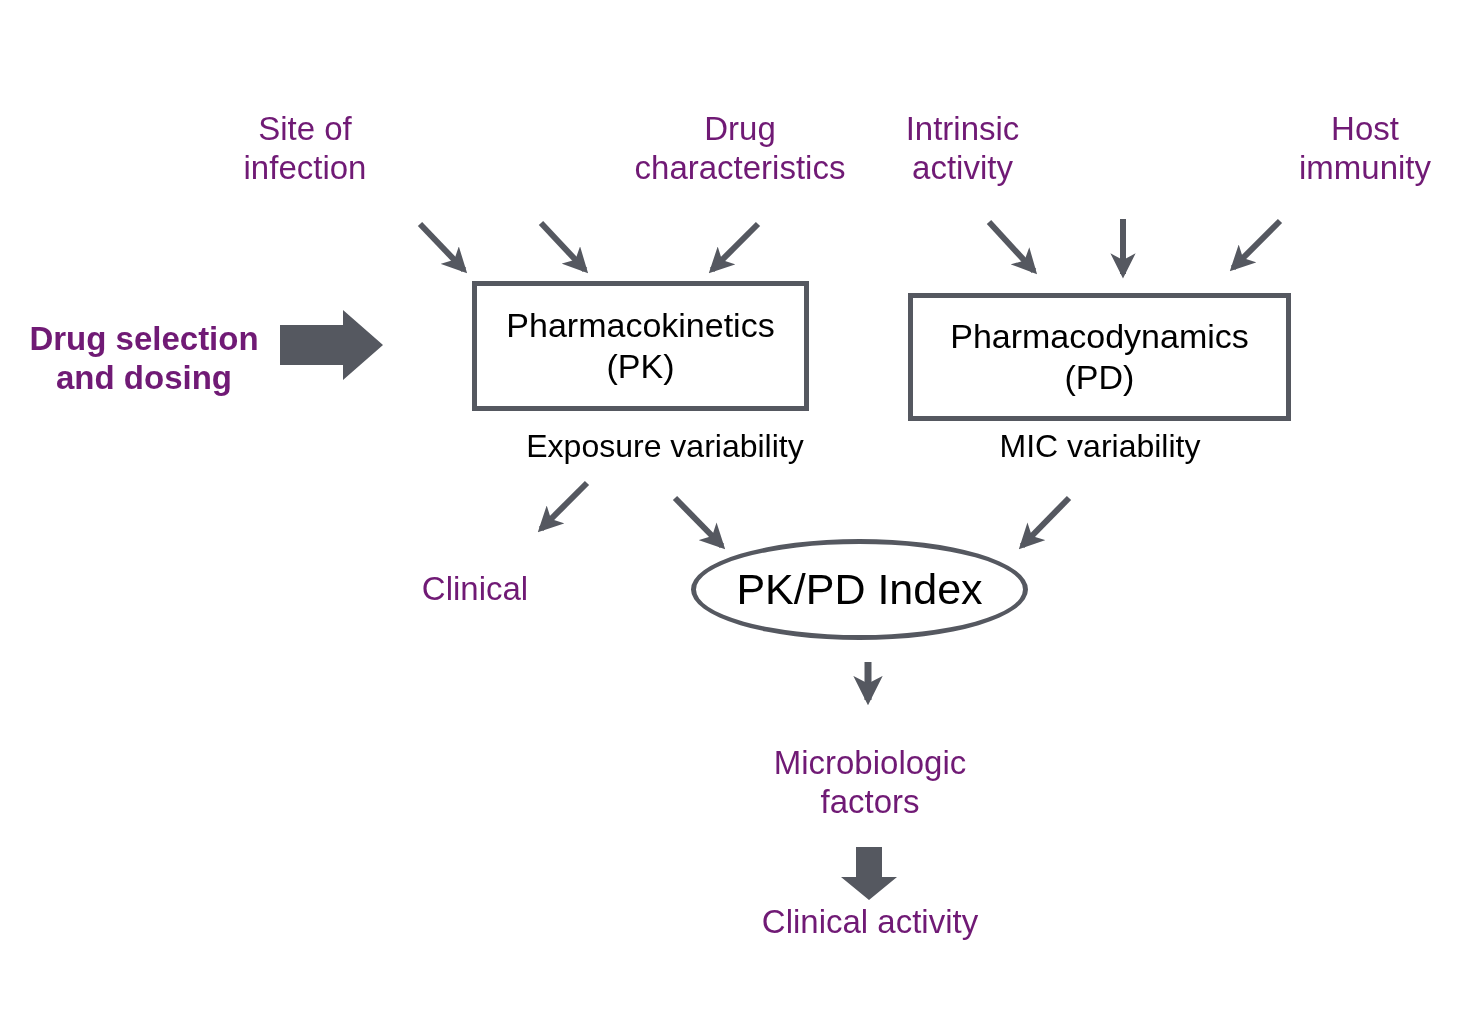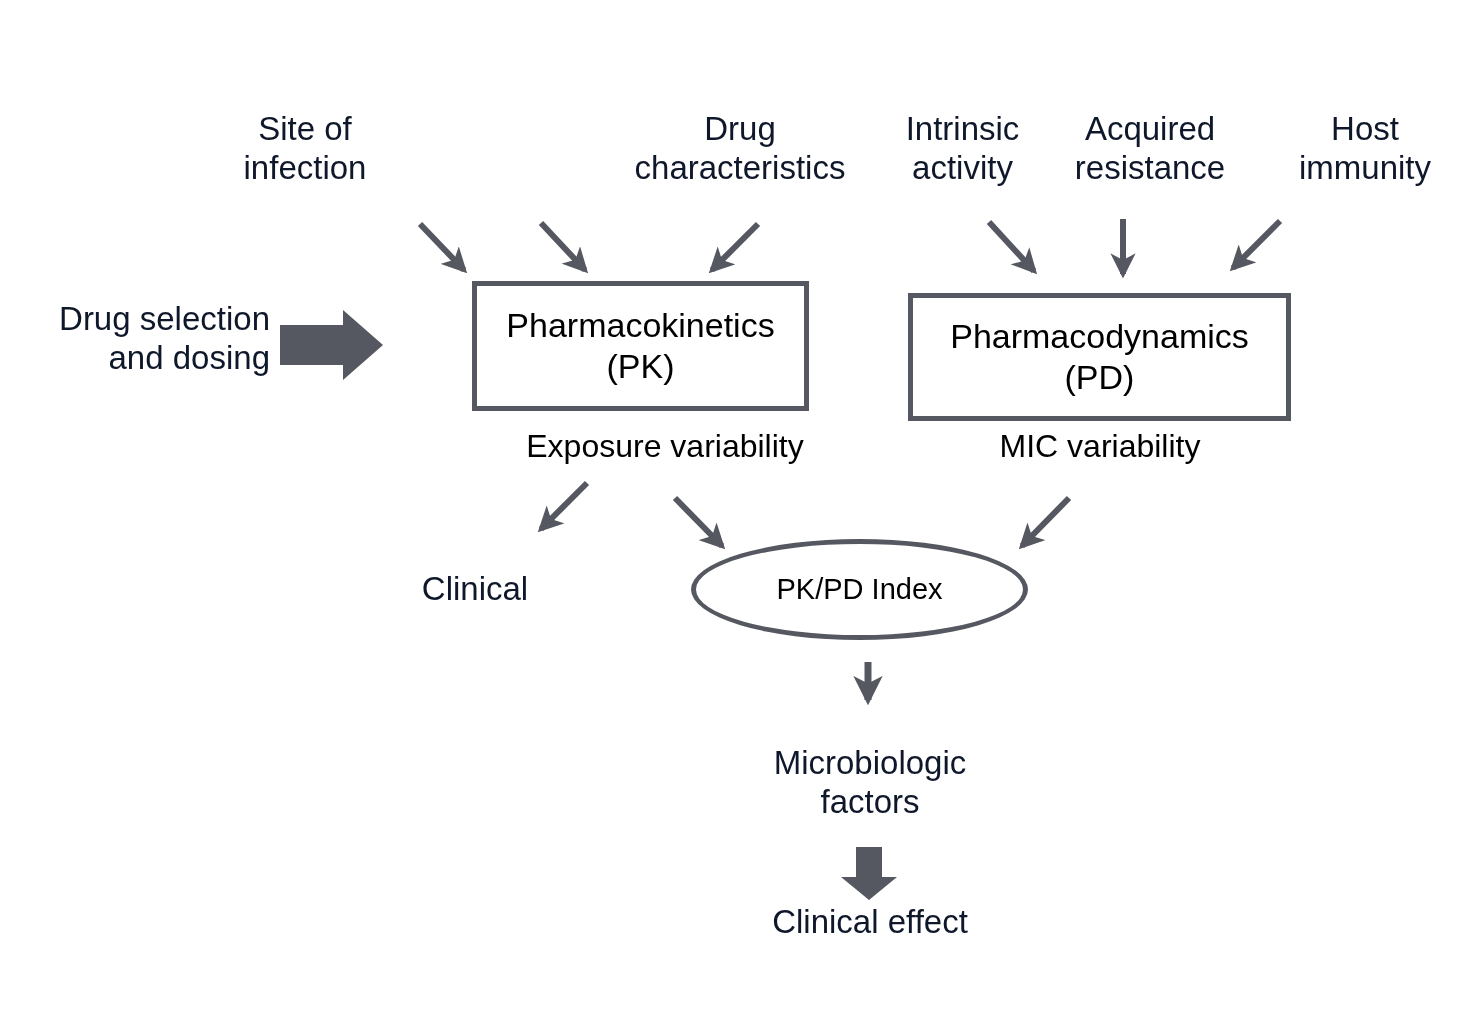--- a/index.html
+++ b/index.html
@@ -25,21 +25,21 @@
     top: 0;
     width: 1458px;
     height: 1010px;
     pointer-events: none;
   }
   .node-text {
     position: absolute;
     text-align: center;
     line-height: 1.18;
     font-size: 33px;
-    color: #0f172a;
+    color: #701a75;
     white-space: pre-line;
   }
   .input-label {
     font-size: 33px;
   }
   .box {
     position: absolute;
     border: 5px solid #555860;
     background: #ffffff;
     box-sizing: border-box;
@@ -55,21 +55,21 @@
   .ellipse {
     position: absolute;
     border: 5px solid #555860;
     border-radius: 50%;
     background: #ffffff;
     box-sizing: border-box;
     display: flex;
     align-items: center;
     justify-content: center;
     text-align: center;
-    font-size: 29px;
+    font-size: 43px;
     color: #000000;
   }
   .sub-label {
     position: absolute;
     font-size: 32px;
     text-align: center;
     color: #000000;
   }
 </style>
 </head>
@@ -132,41 +132,39 @@
   <div class="node-text input-label" style="left:215px; top:110px; width:180px;">Site of
 infection</div>
 
 
   <div class="node-text input-label" style="left:875px; top:110px; width:175px;">Intrinsic
 activity</div>
 
   <div class="node-text input-label" style="left:615px; top:110px; width:250px;">Drug
 characteristics</div>
 
-  <div class="node-text input-label" style="left:1040px; top:110px; width:220px;">Acquired
-resistance</div>
 
   <div class="node-text input-label" style="left:1270px; top:110px; width:190px;">Host
 immunity</div>
 
-  <div class="node-text" style="left:18px; top:300px; width:252px; text-align:right;">Drug selection
+  <div class="node-text" style="left:18px; top:320px; width:252px; text-align:center;font-weight:bold;">Drug selection
 and dosing</div>
 
   <div class="box" style="left:472px; top:281px; width:337px; height:130px;">Pharmacokinetics
 (PK)</div>
 
   <div class="box" style="left:908px; top:293px; width:383px; height:128px;">Pharmacodynamics
 (PD)</div>
 
   <div class="sub-label" style="left:905px; top:428px; width:390px;">MIC variability</div>
 
   <div class="sub-label" style="left:470px; top:428px; width:390px;">Exposure variability</div>
 
   <div class="node-text" style="left:385px; top:570px; width:180px;">Clinical</div>
 
   <div class="ellipse" style="left:691px; top:539px; width:337px; height:101px;">PK/PD Index</div>
 
   <div class="node-text" style="left:740px; top:744px; width:260px;">Microbiologic
 factors</div>
 
-  <div class="node-text" style="left:735px; top:903px; width:270px;">Clinical effect</div>
+  <div class="node-text" style="left:735px; top:903px; width:270px;">Clinical activity</div>
 
 </div>
 
 </body></html>

